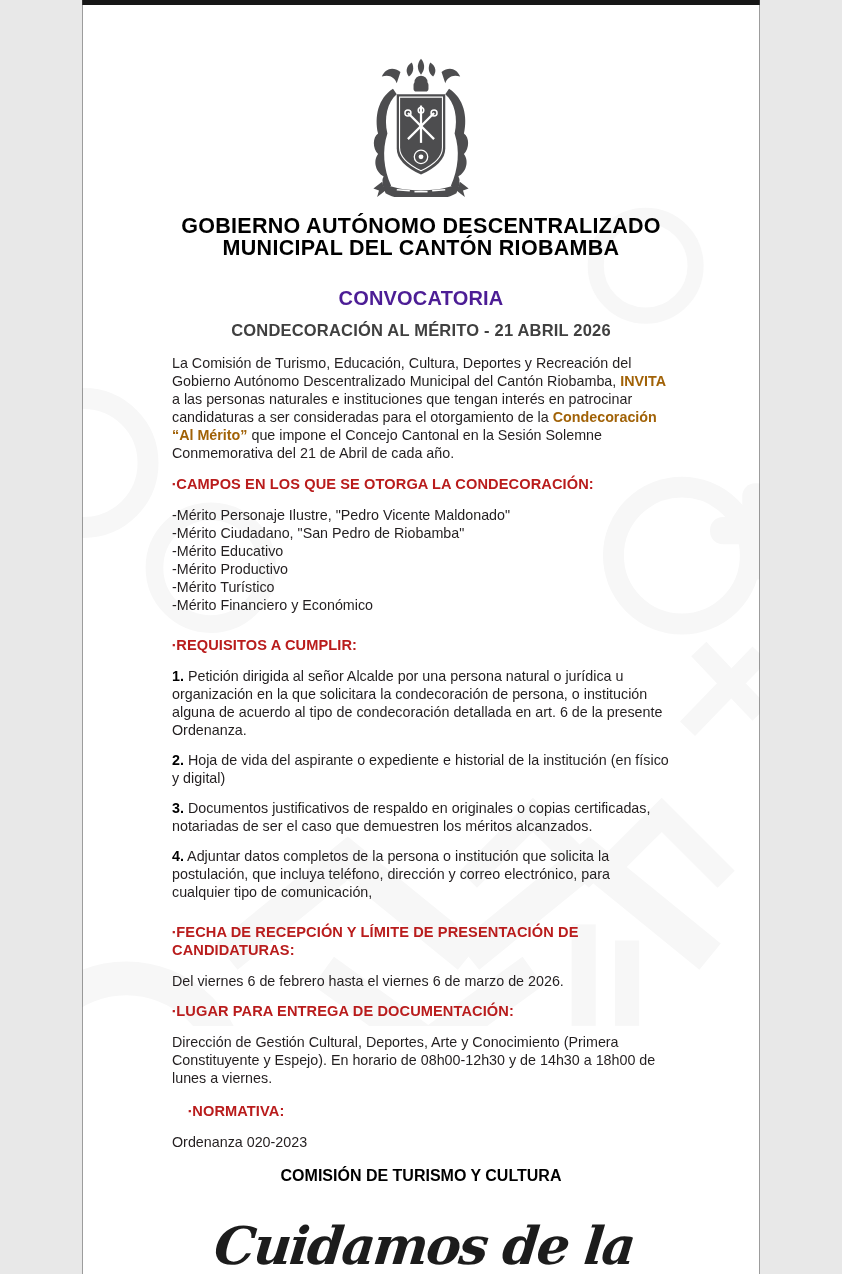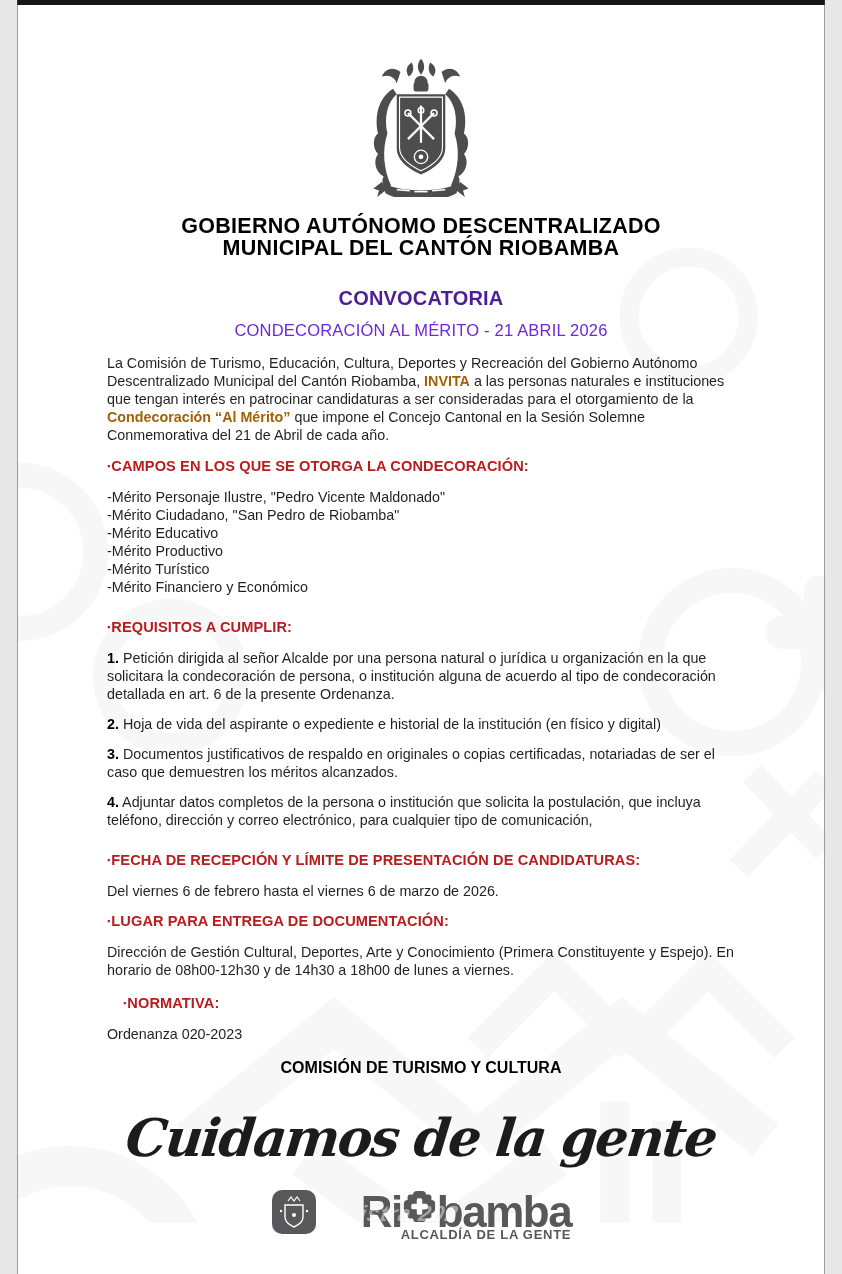--- a/index.html
+++ b/index.html
@@ -1,36 +1,36 @@
 <!DOCTYPE html>
 <html><head>
 <meta charset="utf-8">
 <style>
   * { margin:0; padding:0; box-sizing:border-box; }
   html,body { background:#e8e8e8; }
   .page {
-    position:relative; width:808px; height:1274px; margin:0 auto;
+    position:relative; width:678px; height:1274px; margin:0 auto;
     background:#ffffff; overflow:hidden;
     font-family:"Liberation Sans", sans-serif;
     color:#231f20;
   }
   .top-bar { position:absolute; top:0; left:0; width:100%; height:5px; background:#161616; z-index:5; }
   .edge-line { position:absolute; top:0; bottom:0; width:1px; background:#4a4a4a; opacity:.55; z-index:5; }
   .edge-left { left:0; } .edge-right { right:0; }
 
   .wm { position:absolute; inset:0; z-index:0; pointer-events:none; }
 
   .content { position:relative; z-index:1; padding:0 90px; }
 
   .crest { width:112px; height:140px; margin:57px auto 0; display:block; }
 
   .org-title { margin-top:18px; text-align:center; font-weight:bold; color:#000;
     font-size:21.5px; line-height:22px; letter-spacing:.3px; }
   .kicker { margin-top:30px; text-align:center; font-weight:bold; color:#4c1d95; font-size:20px; line-height:18px; letter-spacing:.2px; }
-  .doc-title { margin-top:14px; text-align:center; font-weight:normal; color:#6d28d9; font-size:16.5px; line-height:19px; letter-spacing:.2px; }
+  .doc-title { margin-top:14px; text-align:center; font-weight:bold; color:#404040; font-size:16.5px; line-height:19px; letter-spacing:.2px; }
 
   .body-text { font-size:14.3px; line-height:18px; }
   .intro { margin-top:14px; }
   b.inline { color:#a16207; }
 
   .sec-heading { font-weight:bold; color:#b91c1c; font-size:14.6px; line-height:18px; letter-spacing:.1px; }
   .bullet { font-size:9px; vertical-align:2px; margin-right:1px; }
 
   .mt-campos-h { margin-top:13px; }
   .campos-list { margin-top:13px; }

